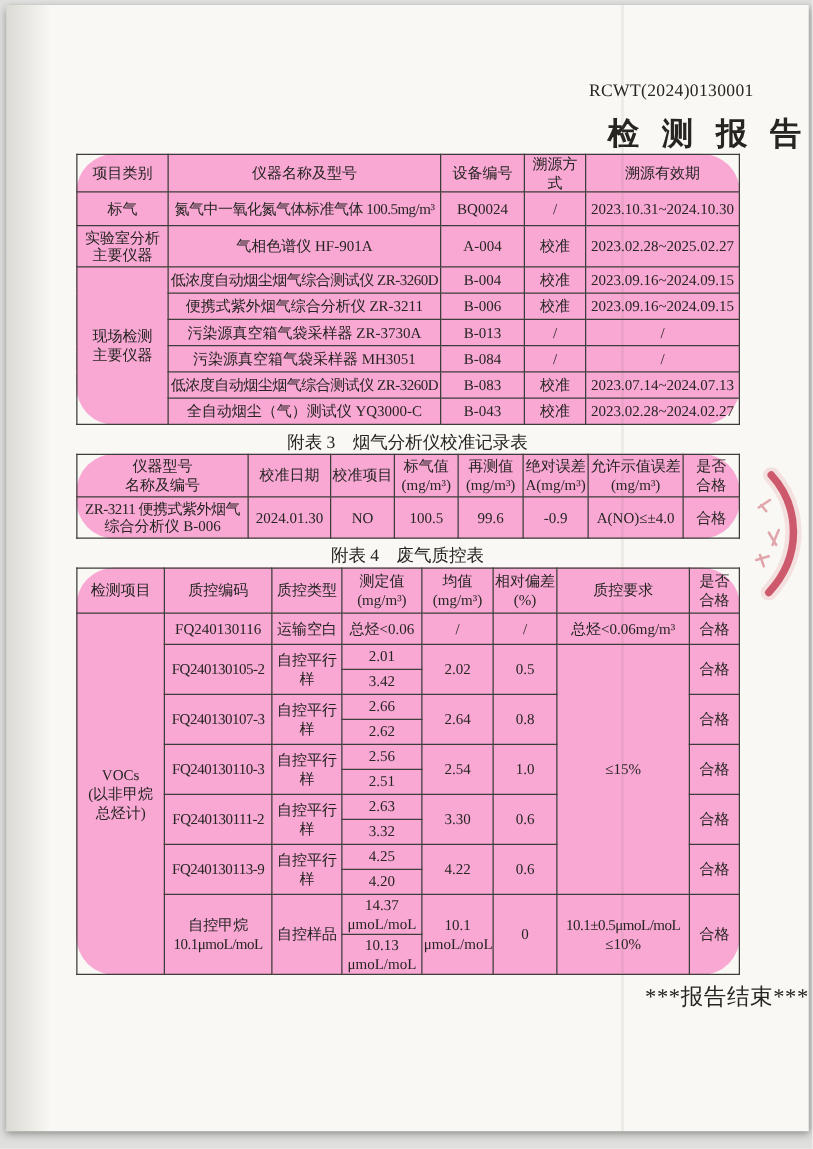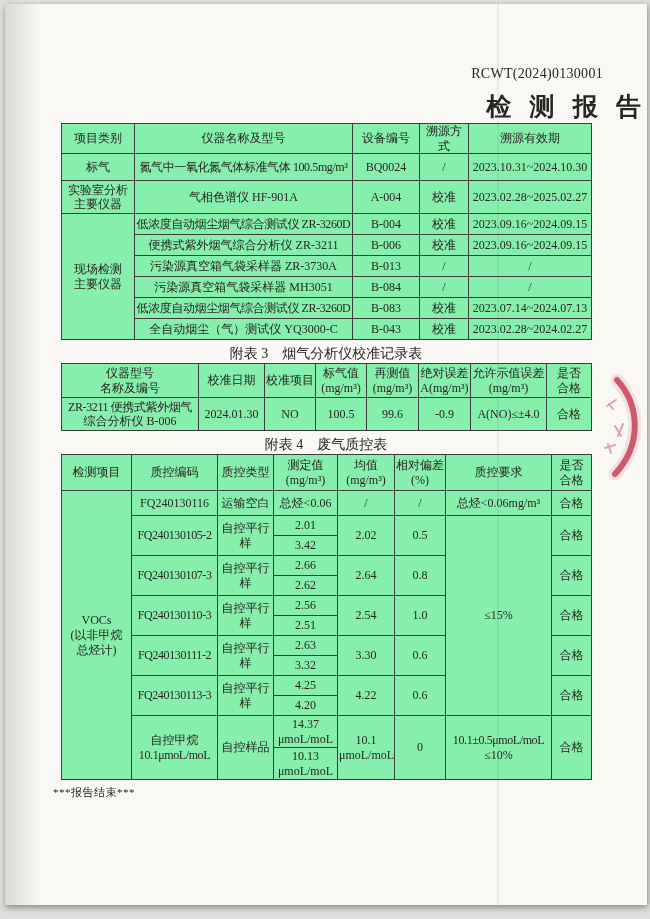--- a/index.html
+++ b/index.html
@@ -25,42 +25,42 @@
     content:""; position:absolute; left:492px; top:0; bottom:0; width:2px;
     background:rgba(110,110,100,.10); pointer-events:none;
   }
   .report-no { margin:62px 44px 0 0; text-align:right; font-size:14px; letter-spacing:.3px; }
   .company   { margin-top:5px; text-align:center; font-size:17px; letter-spacing:1px; }
   .doc-title { margin-top:8px; text-align:right; font-size:25px; font-weight:bold; letter-spacing:6px; }
   .caption-row { position:relative; margin-top:7px; height:18px; font-size:14px; }
   .caption-row .cap { position:absolute; left:0; right:70px; text-align:center; }
   .caption-row .pginfo { position:absolute; right:44px; top:0; }
   .tcap { margin-top:5px; text-align:center; font-size:14px; height:18px; }
-  table.t { border-collapse:collapse; table-layout:fixed; margin-left:56px; width:530px; background:#86efac; }
+  table.t { border-collapse:collapse; table-layout:fixed; margin-left:56px; width:530px; background:#f9a8d4;border-radius:31px; }
   .t th, .t td {
     border:1px solid #3d3c38; text-align:center; vertical-align:middle;
     font-weight:normal; font-size:12px; line-height:1.22; padding:0 1px; overflow:hidden;
   }
   .t .ln { display:block; }
   .t .tight { letter-spacing:-.4px; }
   .sm { font-size:11.4px; }
   
   .ta tr.hr  { height:24px; }
   .ta tr.r1  { height:27px; }
   .ta tr.r2  { height:33px; }
   .ta tr.rs  { height:21px; }
   
   .tb tr.hr { height:34px; }
   .tb tr.dr { height:33px; }
   
   .tc tr.hr { height:36px; }
   .tc tr.r1 { height:25px; }
   .tc tr.sub { height:20px; }
   .tc tr.last { height:32px; }
-  .footer { margin-top:5px; text-align:left; font-size:11px; letter-spacing:.5px;margin-left:48px; }
+  .footer { margin-top:5px; text-align:right; font-size:18px; letter-spacing:.5px;margin-left:48px; }
   .stamp { position:absolute; left:588px; top:370px; width:56px; height:106px; pointer-events:none; }
 </style>
 </head>
 <body>
 
 <div class="page">
 
   <div class="report-no">RCWT(2024)0130001</div>
   <div class="doc-title">检 测 报 告</div>
 
@@ -288,21 +288,21 @@
       <td rowspan="2">自控平行样</td>
       <td>2.63</td>
       <td rowspan="2">3.30</td>
       <td rowspan="2">0.6</td>
       <td rowspan="2">合格</td>
     </tr>
     <tr class="sub">
       <td>3.32</td>
     </tr>
     <tr class="sub">
-      <td rowspan="2" class="tight">FQ240130113-3</td>
+      <td rowspan="2" class="tight">FQ240130113-9</td>
       <td rowspan="2">自控平行样</td>
       <td>4.25</td>
       <td rowspan="2">4.22</td>
       <td rowspan="2">0.6</td>
       <td rowspan="2">合格</td>
     </tr>
     <tr class="sub">
       <td>4.20</td>
     </tr>
     <tr class="last">

